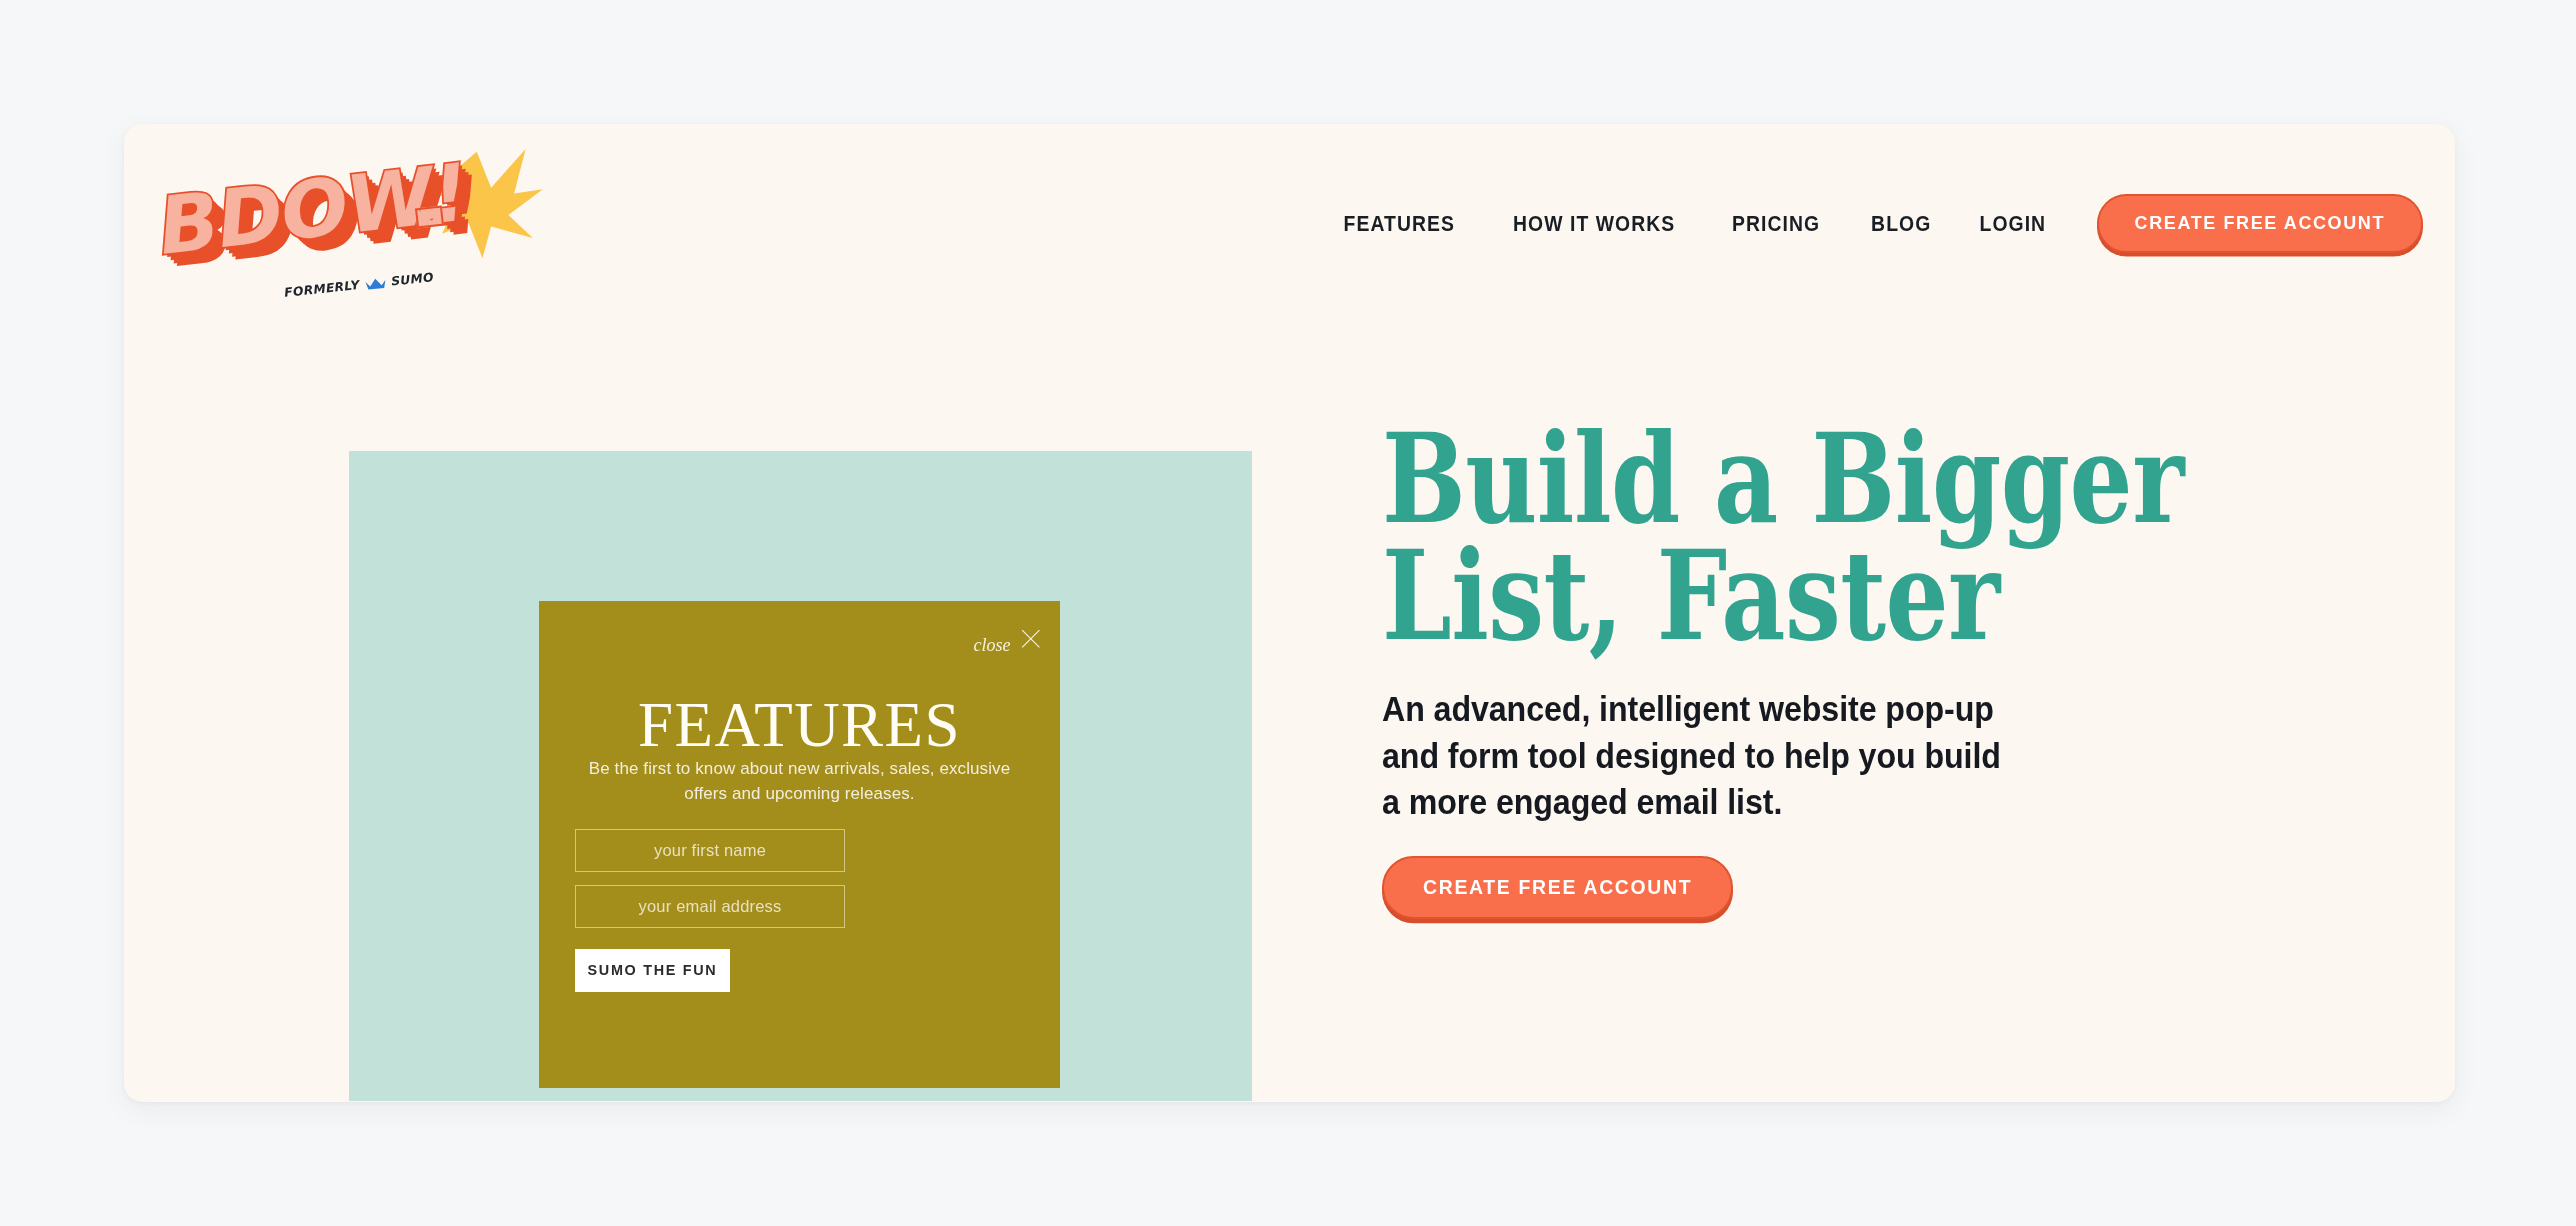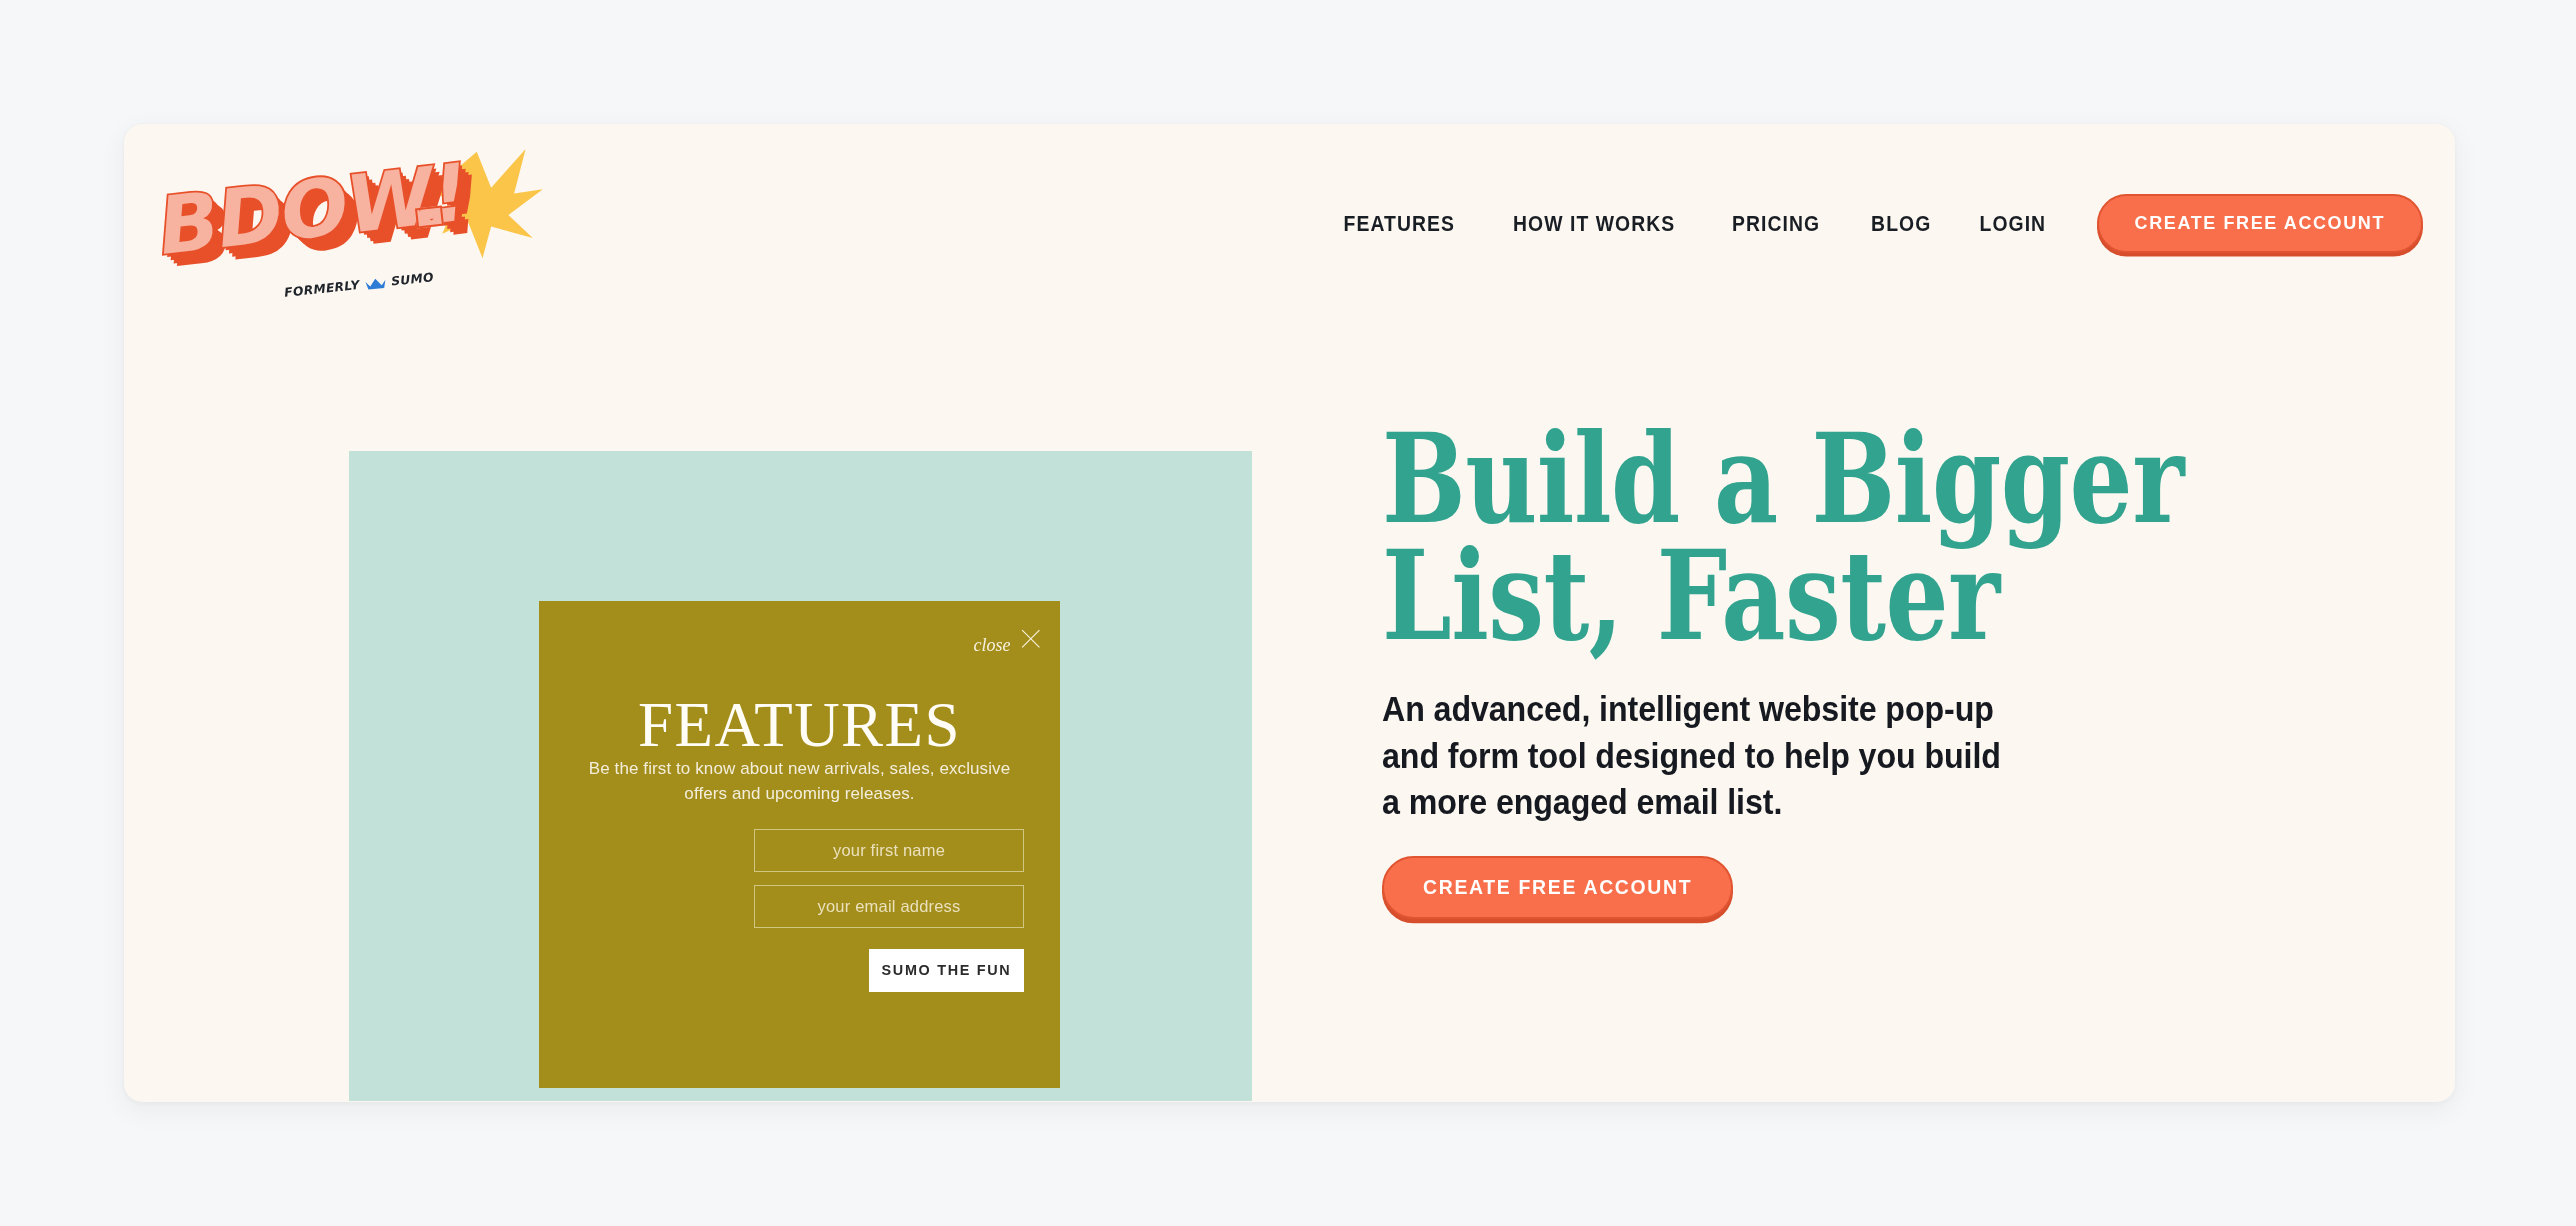--- a/index.html
+++ b/index.html
@@ -234,21 +234,21 @@
     font-family: "Liberation Sans Narrow", "Liberation Sans", sans-serif;
     font-size: 17px;
     color: #F3EEDC;
     line-height: 1.45;
     letter-spacing: 0.1px;
   }
   #popup-form {
     margin-top: 23px;
     display: flex;
     flex-direction: column;
-    align-items: flex-end;
+    align-items: flex-start;
     gap: 13px;
   }
   .popup-input {
     width: 270px;
     height: 43px;
     border: 1.1px solid #D2C683;
     background: transparent;
     color: #EFE8CC;
     text-align: center;
     font-family: "Liberation Sans Narrow", "Liberation Sans", sans-serif;

